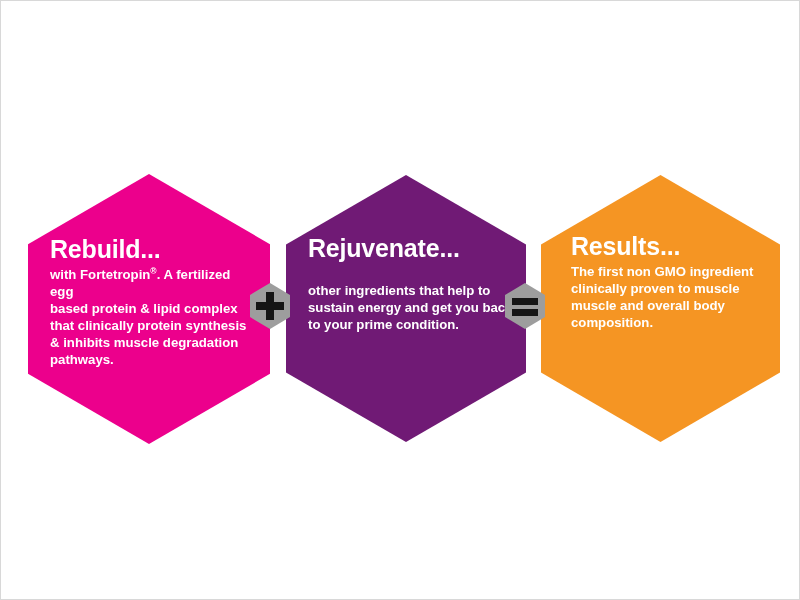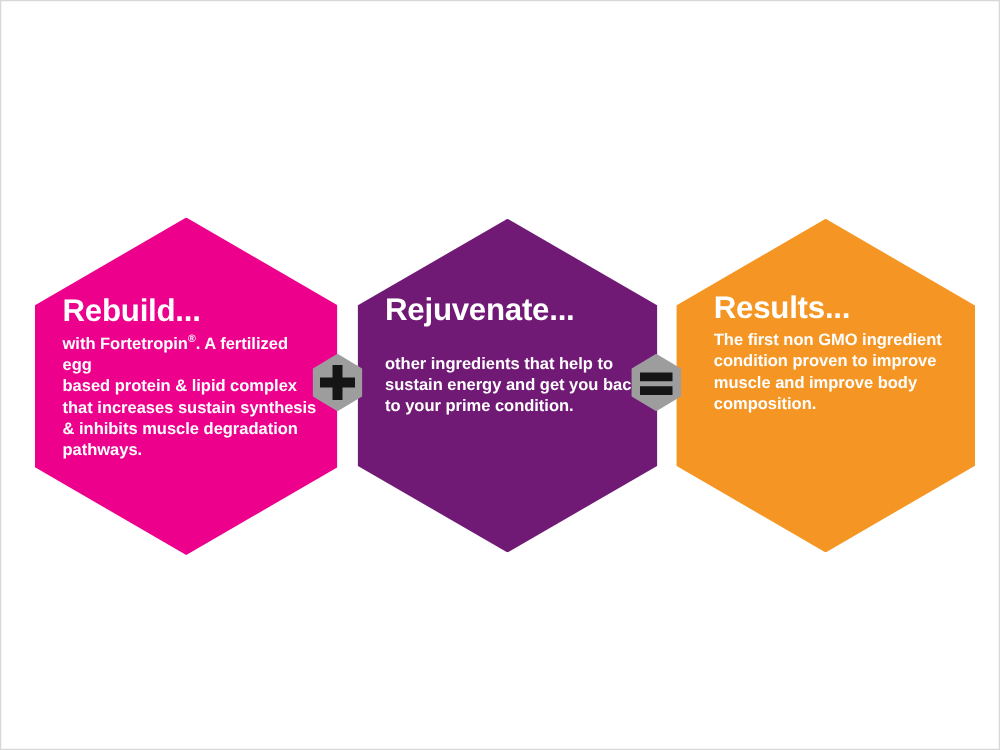--- a/index.html
+++ b/index.html
@@ -115,21 +115,21 @@
 <body>
 
 <div id="canvas">
 
   <div class="hex" id="hex-rebuild">
     <div class="hex-inner">
       <p class="hex-title">Rebuild...</p>
       <p class="hex-body">
         <span>with Fortetropin<sup>®</sup>. A fertilized egg</span><br>
         <span>based protein &amp; lipid complex</span><br>
-        <span>that increases sustain synthesis</span><br>
+        <span>that clinically protein synthesis</span><br>
         <span>&amp; inhibits muscle degradation</span><br>
         <span>pathways.</span>
       </p>
     </div>
   </div>
 
   <div class="op" id="op-plus">
     <div class="glyph">
       <div class="plus-v"></div>
       <div class="plus-h"></div>
@@ -153,20 +153,20 @@
       <div class="eq-bar eq-top"></div>
       <div class="eq-bar eq-bot"></div>
     </div>
   </div>
 
   <div class="hex" id="hex-results">
     <div class="hex-inner">
       <p class="hex-title">Results...</p>
       <p class="hex-body">
         <span>The first non GMO ingredient</span><br>
-        <span>condition proven to improve</span><br>
-        <span>muscle and improve body</span><br>
+        <span>clinically proven to muscle</span><br>
+        <span>muscle and overall body</span><br>
         <span>composition.</span>
       </p>
     </div>
   </div>
 
 </div>
 
 </body></html>

